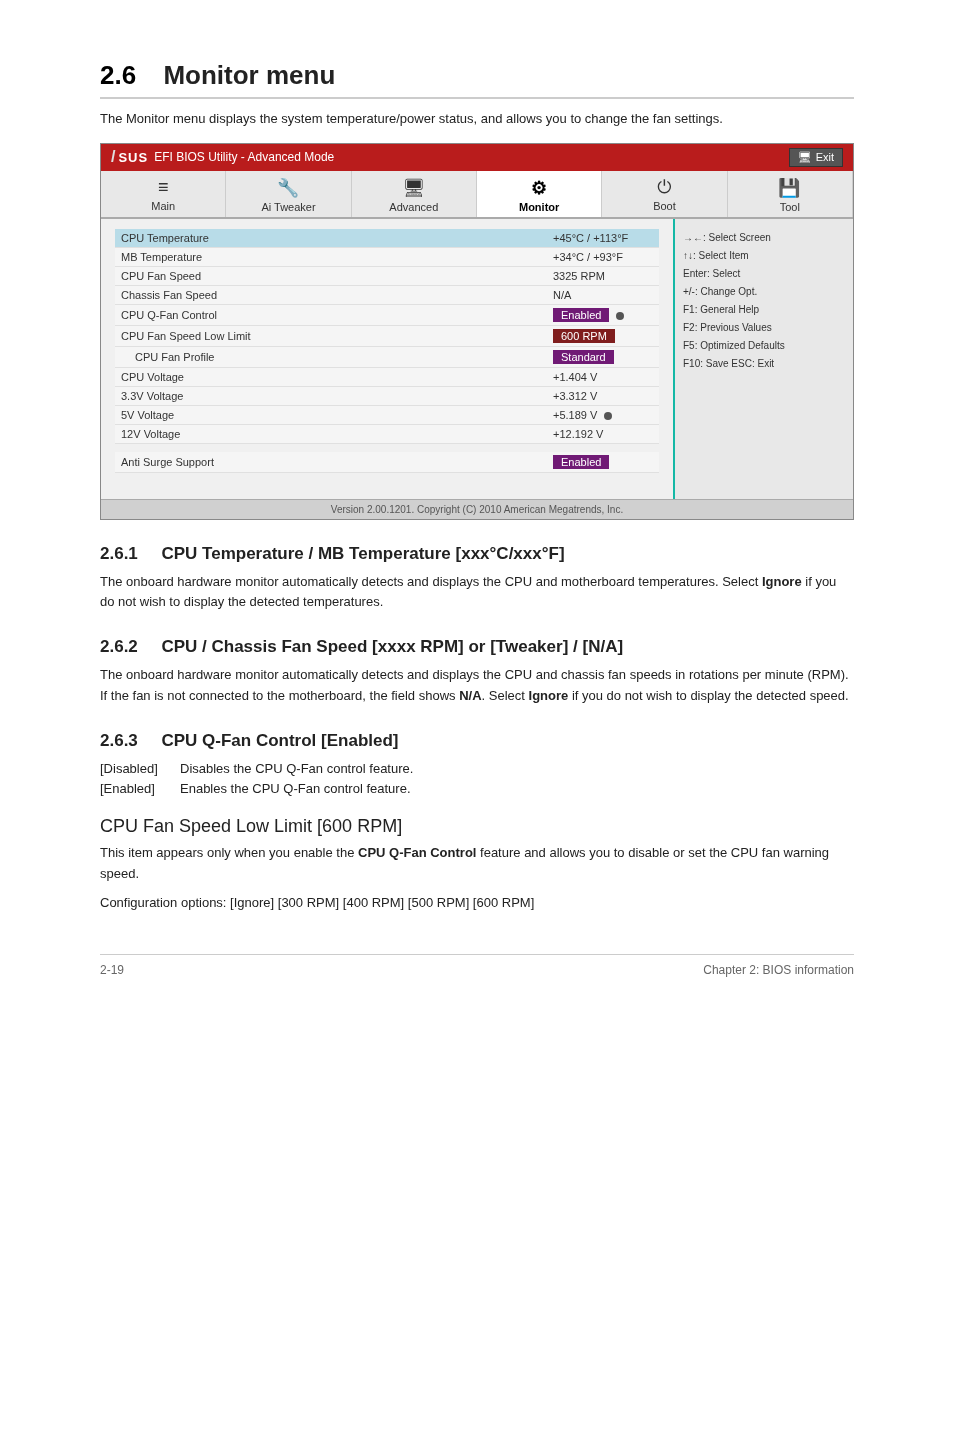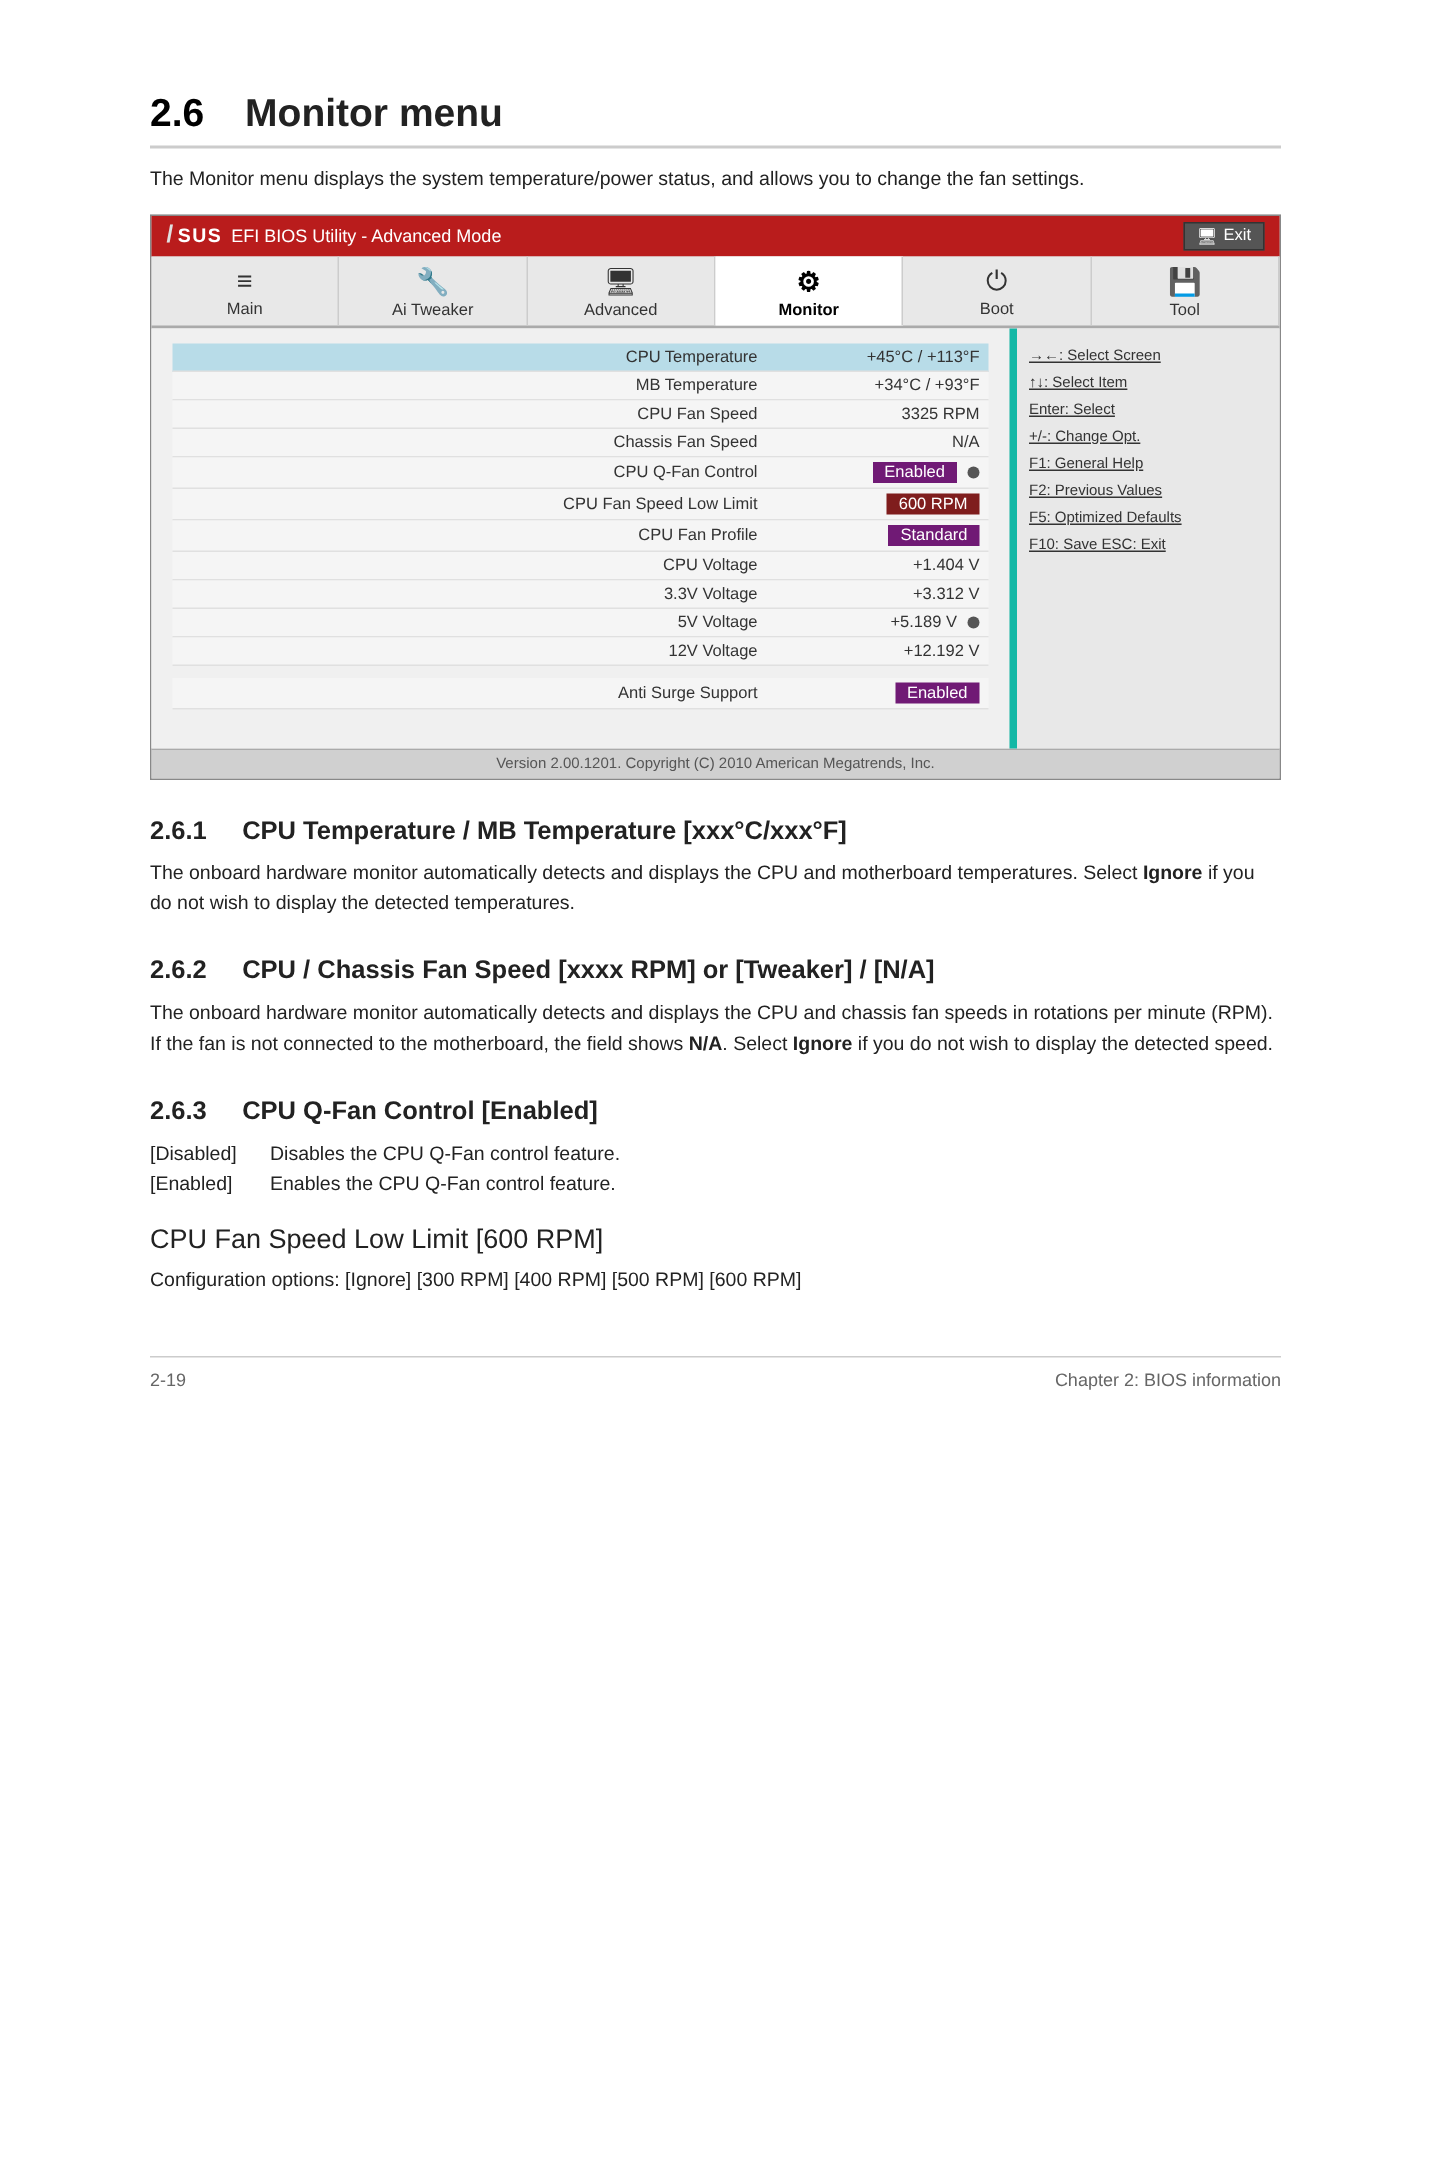--- a/index.html
+++ b/index.html
@@ -104,32 +104,30 @@
 
     
     .bios-content {
       display: flex;
       background: #e8e8e8;
     }
     .bios-main {
       flex: 1;
       padding: 10px 14px;
       background: #f0f0f0;
-      text-align: right;
     }
     .bios-sidebar {
       width: 180px;
       padding: 10px 8px;
       font-size: 10px;
       font-family: Arial, sans-serif;
       color: #333;
-      border-left: 5px solid #14b8a6;
+      border-left: 2px solid #14b8a6;
       background: #e8e8e8;
       line-height: 1.6;
-      text-decoration: underline;
     }
 
     .bios-row {
       display: flex;
       align-items: center;
       padding: 3px 6px;
       font-size: 11px;
       font-family: Arial, sans-serif;
       border-bottom: 1px solid #e0e0e0;
       background: #f5f5f5;
@@ -419,20 +417,23 @@
         <span class="option-key">[Disabled]</span>
         <span class="option-desc">Disables the CPU Q-Fan control feature.</span>
       </div>
       <div class="option-row">
         <span class="option-key">[Enabled]</span>
         <span class="option-desc">Enables the CPU Q-Fan control feature.</span>
       </div>
     </div>
 
     <div class="item-heading">CPU Fan Speed Low Limit [600 RPM]</div>
+    <p class="subsection-body">
+      This item appears only when you enable the <strong>CPU Q-Fan Control</strong> feature and allows you to disable or set the CPU fan warning speed.
+    </p>
     <p class="config-options">
       Configuration options: [Ignore] [300 RPM] [400 RPM] [500 RPM] [600 RPM]
     </p>
   </div>
 
   <hr class="footer-line">
   <div class="footer-row">
     <span>2-19</span>
     <span>Chapter 2: BIOS information</span>
   </div>

